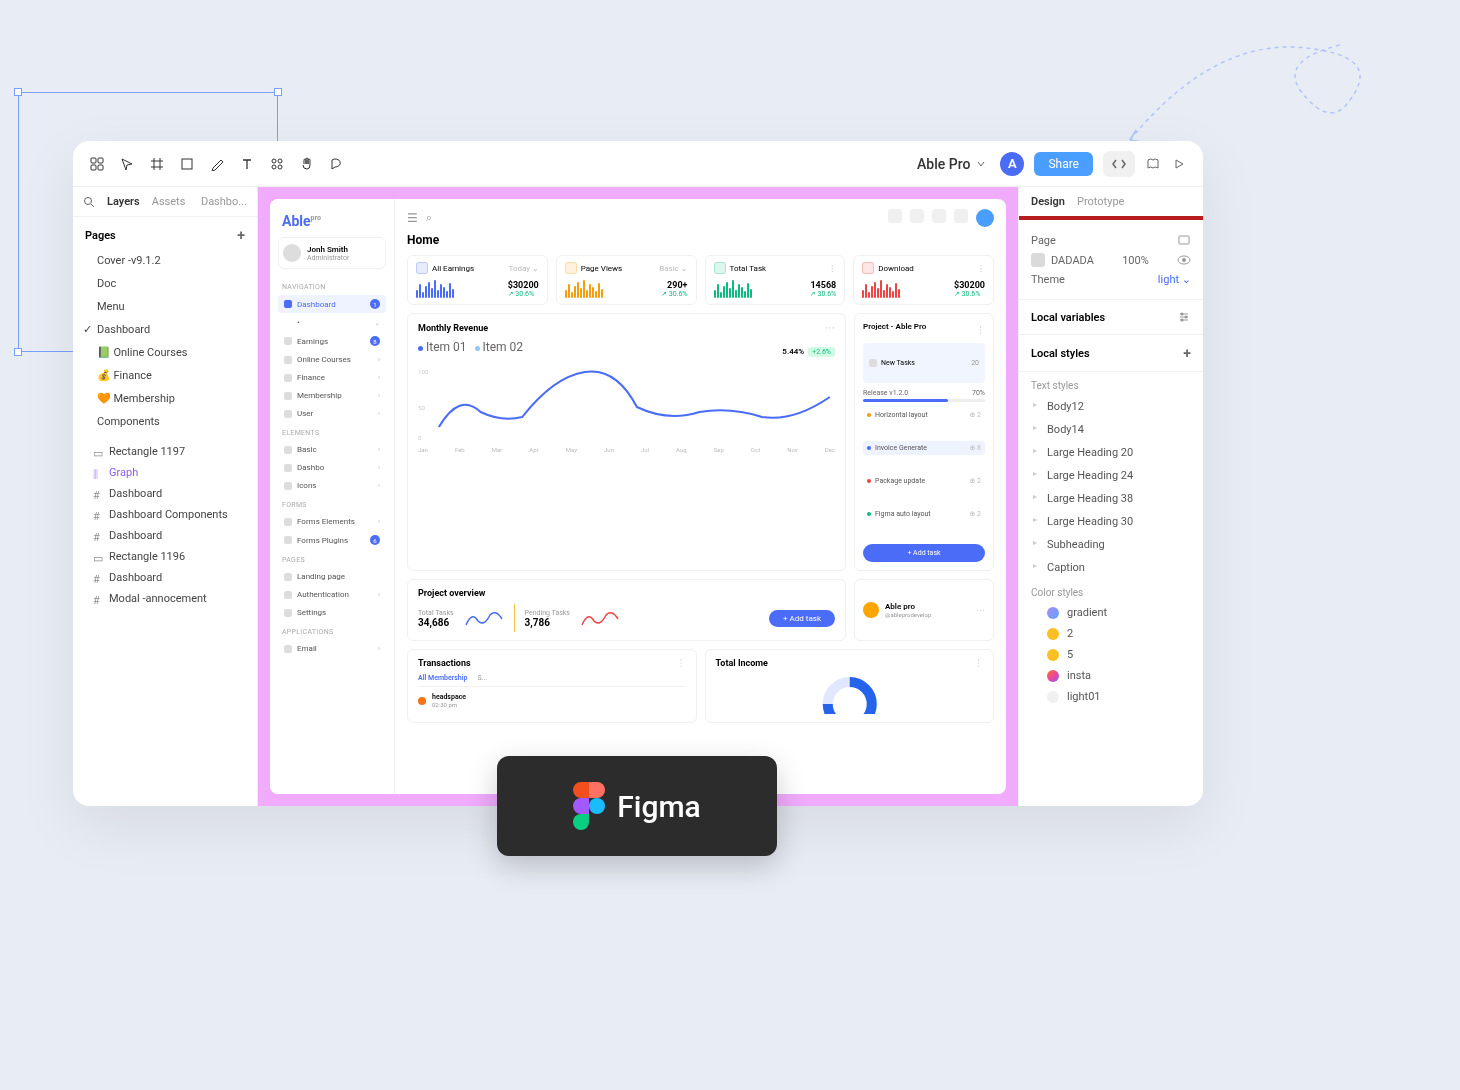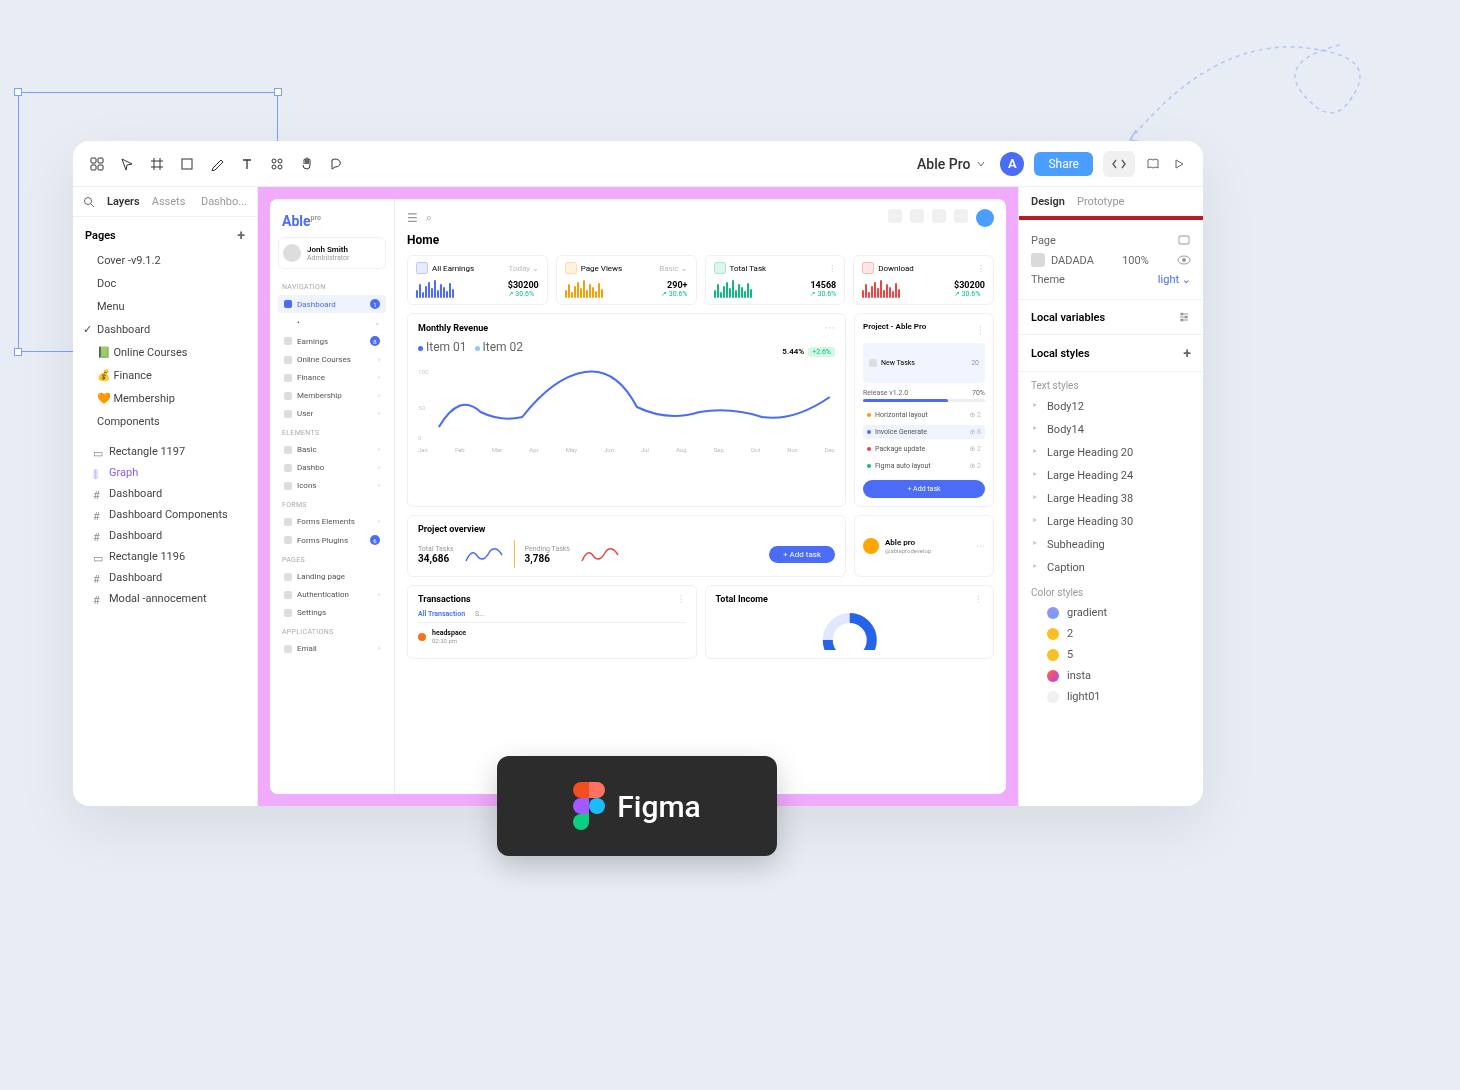--- a/index.html
+++ b/index.html
@@ -68,21 +68,21 @@
 .chart-pct{font-size:8px;font-weight:600}
 .chart-badge{background:#d1fae5;color:#10b981;font-size:7px;padding:1px 4px;border-radius:3px}
 .line-chart{height:80px;position:relative;margin:4px 0}
 .axis-labels{display:flex;justify-content:space-between;font-size:6px;color:#bbb}
 .project-card{width:140px;border:1px solid #f0f0f0;border-radius:6px;padding:8px}
 .proj-title{font-size:8px;font-weight:600;margin-bottom:6px}
 .task-pill{display:flex;align-items:center;gap:4px;background:#f0f5ff;border-radius:4px;padding:16px 6px;font-size:7px;margin-bottom:6px}
 .progress-label{display:flex;justify-content:space-between;font-size:7px;color:#666;margin-bottom:2px}
 .progress{height:3px;background:#eee;border-radius:2px;margin-bottom:6px}
 .progress-fill{height:100%;background:#4a6cf7;border-radius:2px;width:70%}
-.task-item{display:flex;justify-content:space-between;align-items:center;font-size:7px;padding:3px 4px;color:#555;border-radius:3px;margin-bottom:3px}
+.task-item{display:flex;justify-content:space-between;align-items:center;font-size:7px;padding:3px 4px;color:#555;border-radius:3px;margin-bottom:19px}
 .task-item.hl{background:#eef3ff}
 .task-dot{width:4px;height:4px;border-radius:50%;margin-right:4px;display:inline-block}
 .add-task-btn{width:100%;background:#4a6cf7;color:#fff;border:none;border-radius:12px;padding:5px;font-size:7px;margin-top:4px;cursor:pointer}
 .overview-card{flex:1;border:1px solid #f0f0f0;border-radius:6px;padding:8px 10px;display:flex;align-items:center;gap:12px}
 .ov-col{flex:0 0 auto}
 .ov-label{font-size:7px;color:#999}
 .ov-val{font-size:10px;font-weight:700}
 .spark{width:40px;height:22px}
 .ov-divider{width:1px;height:28px;background:#f0c040}
 .add-task-pill{background:#4a6cf7;color:#fff;border:none;border-radius:12px;padding:4px 14px;font-size:8px;cursor:pointer}
@@ -628,21 +628,21 @@
             </div>
           </div>
 
           <div class="content-row">
             <div class="trans-card">
               <div class="card-head">
                   <span class="card-title">Transactions</span>
                   <span style="color:#ccc;font-size:9px">⋮</span>
                 </div>
               <div class="trans-tabs">
-                <span class="trans-tab active">All Transaction</span>
+                <span class="trans-tab active">All Membership</span>
                 <span class="trans-tab">S...</span>
               </div>
               <div class="trans-item">
                 <div class="trans-dot"></div>
                 <div>
                     <div style="font-weight:600">headspace</div>
                     <div style="color:#999;font-size:6px">02:30 pm</div>
                   </div>
               </div>
             </div>

